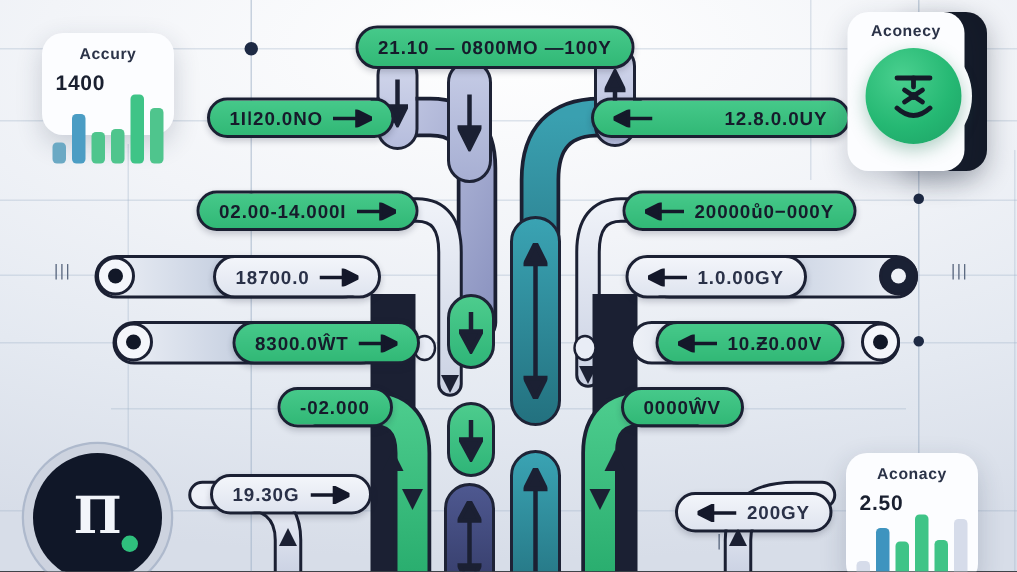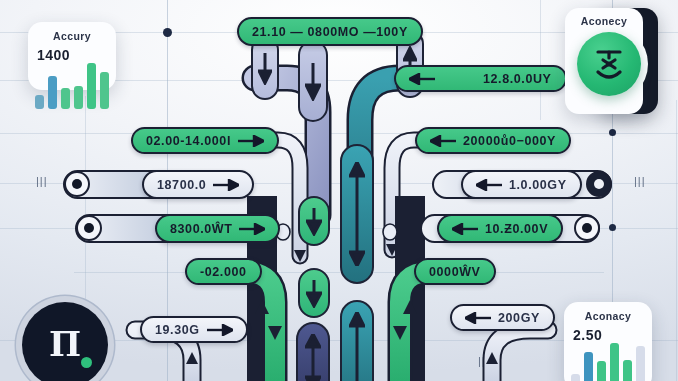--- a/index.html
+++ b/index.html
@@ -283,20 +283,29 @@
 
   <div class="track" style="left:420px;top:214px;width:180px;"></div>
   <div class="knob" style="left:574px;top:215px;">
       <i></i>
     </div>
 
   <div class="pill green wide" style="left:237px;top:17px;text-align:center;">
     <span class="txt">21.10 —    0800MO   —100Υ</span>
   </div>
 
+  <div class="pill green" style="left:138px;top:65px;">
+    <span class="txt">1Iǀ20.0NO</span>
+    <svg class="arrow-ico" width="26" height="12" viewBox="0 0 26 12">
+      <g stroke="#14182a" stroke-width="2.4" fill="#14182a">
+          <line x1="0" y1="6" x2="18" y2="6"></line>
+          <polygon points="26,6 16,1 16,11"></polygon>
+        </g>
+      </svg>
+  </div>
 
   <div class="pill green" style="left:394px;top:65px;gap:48px;">
     <svg class="arrow-ico" width="26" height="12" viewBox="0 0 26 12">
       <g stroke="#14182a" stroke-width="2.4" fill="#14182a">
           <line x1="8" y1="6" x2="26" y2="6"></line>
           <polygon points="0,6 10,1 10,11"></polygon>
         </g>
       </svg>
     <span class="txt">12.8.0.0UΥ</span>
   </div>
@@ -324,21 +333,21 @@
   <div class="pill grey wide" style="left:142px;top:170px;">
     <span class="txt lt">18700.0</span>
     <svg class="arrow-ico" width="26" height="12" viewBox="0 0 26 12">
       <g stroke="#14182a" stroke-width="2.4" fill="#14182a">
           <line x1="0" y1="6" x2="18" y2="6"></line>
           <polygon points="26,6 16,1 16,11"></polygon>
         </g>
       </svg>
   </div>
 
-  <div class="pill grey wide" style="left:461px;top:170px;">
+  <div class="pill grey wide" style="left:417px;top:170px;">
     <svg class="arrow-ico" width="26" height="12" viewBox="0 0 26 12">
       <g stroke="#14182a" stroke-width="2.4" fill="#14182a">
           <line x1="8" y1="6" x2="26" y2="6"></line>
           <polygon points="0,6 10,1 10,11"></polygon>
         </g>
       </svg>
     <span class="txt lt">1.0.00GΥ</span>
   </div>
 
   <div class="pill green wide" style="left:155px;top:214px;">
@@ -372,21 +381,21 @@
   <div class="pill grey" style="left:140px;top:316px;">
     <span class="txt lt">19.30G</span>
     <svg class="arrow-ico" width="26" height="12" viewBox="0 0 26 12">
       <g stroke="#14182a" stroke-width="2.4" fill="#14182a">
           <line x1="0" y1="6" x2="18" y2="6"></line>
           <polygon points="26,6 16,1 16,11"></polygon>
         </g>
       </svg>
   </div>
 
-  <div class="pill grey" style="left:450px;top:304px;">
+  <div class="pill grey" style="left:450px;top:328px;">
     <svg class="arrow-ico" width="26" height="12" viewBox="0 0 26 12">
       <g stroke="#14182a" stroke-width="2.4" fill="#14182a">
           <line x1="8" y1="6" x2="26" y2="6"></line>
           <polygon points="0,6 10,1 10,11"></polygon>
         </g>
       </svg>
     <span class="txt lt">200GΥ</span>
   </div>
 
   <div class="card" style="left:28px;top:22px;width:88px;height:68px;text-align:center;">

